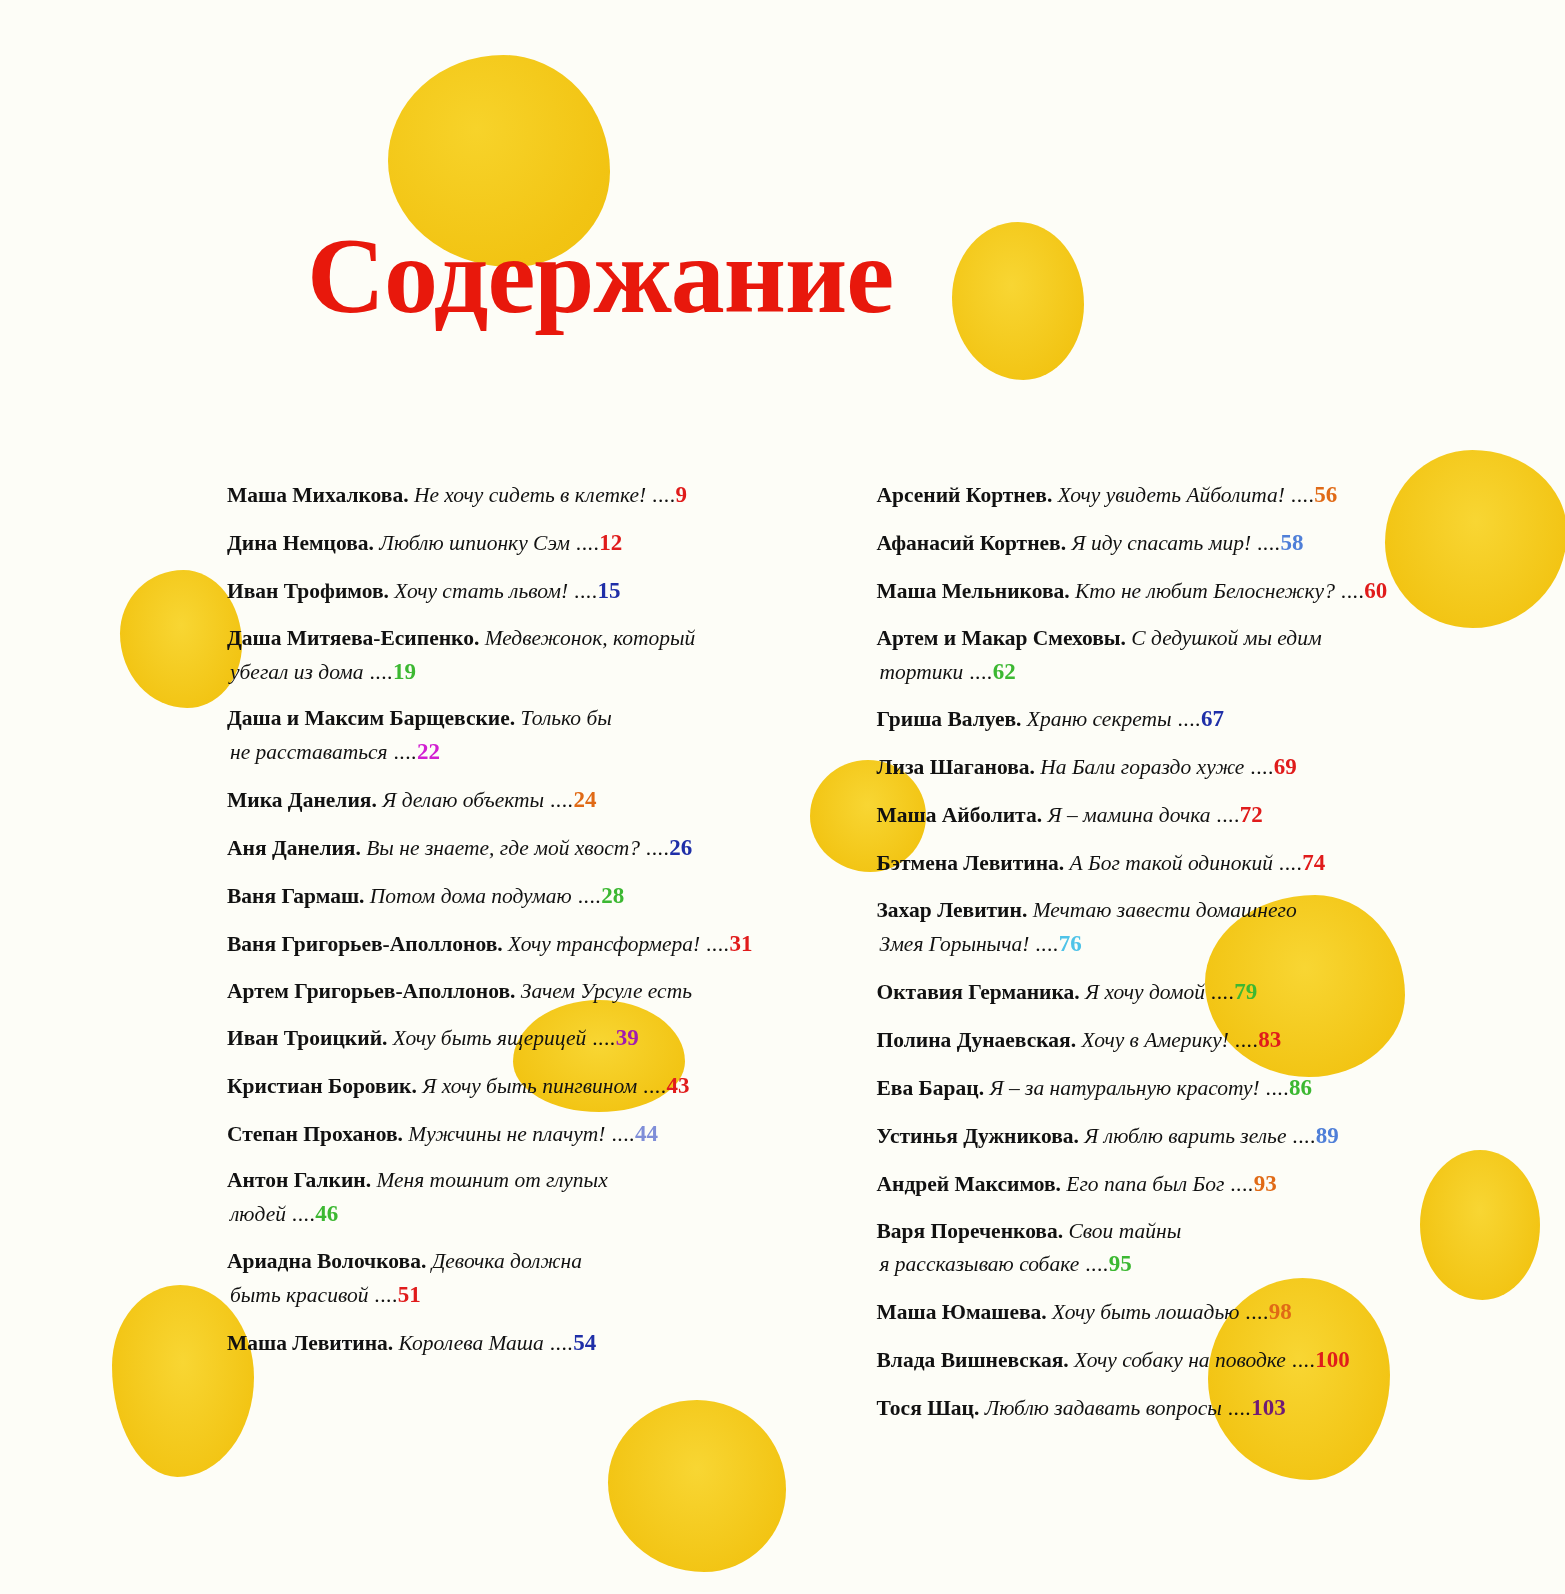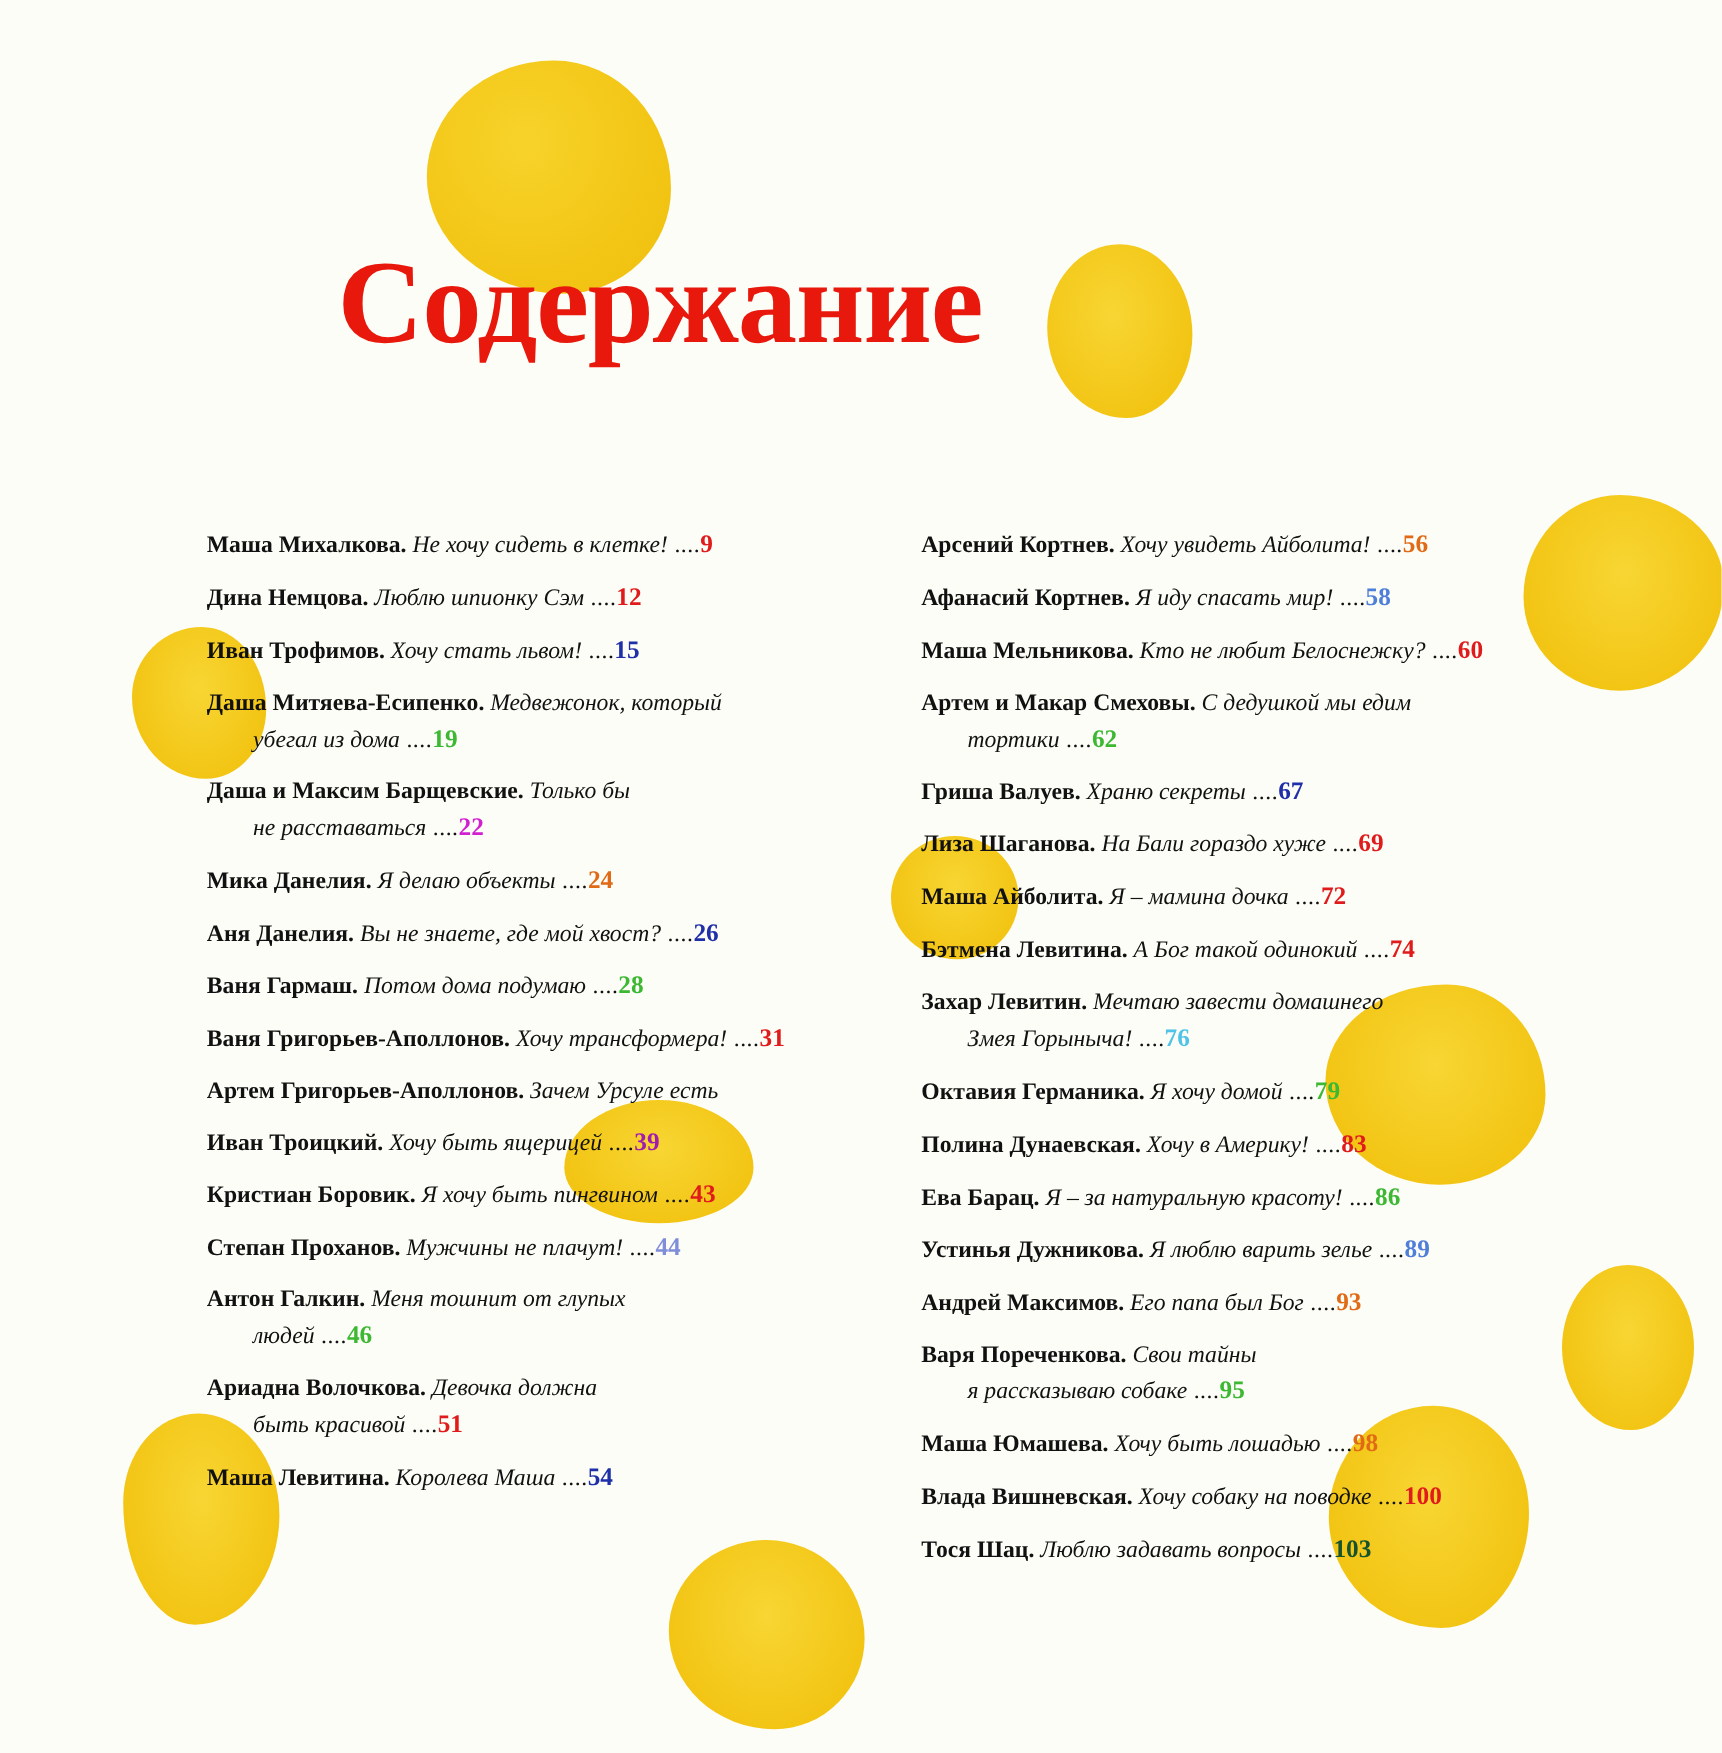--- a/index.html
+++ b/index.html
@@ -117,20 +117,21 @@
     color: #111;
     text-indent: 0;
   }
   .toc-entry .cont {
     display: block;
     padding-left: 42px;
   }
   .author {
     font-weight: 700;
     font-style: normal;
+    margin-left: 39px;
   }
   .title-it {
     font-style: italic;
   }
   .dots {
     font-style: normal;
     letter-spacing: 0.5px;
   }
   .pg {
     font-weight: 700;
@@ -185,15 +186,15 @@
       <div class="toc-entry"><span class="author">Бэтмена Левитина.</span> <span class="title-it">А Бог такой одинокий</span><span class="dots"> ....</span><span class="pg" style="color: rgb(224, 27, 27);">74</span></div>
       <div class="toc-entry"><span class="author">Захар Левитин.</span> <span class="title-it">Мечтаю завести домашнего</span><span class="cont"><span class="title-it">Змея Горыныча!</span><span class="dots"> ....</span><span class="pg" style="color: rgb(79, 195, 232);">76</span></span></div>
       <div class="toc-entry"><span class="author">Октавия Германика.</span> <span class="title-it">Я хочу домой</span><span class="dots"> ....</span><span class="pg" style="color: rgb(60, 184, 50);">79</span></div>
       <div class="toc-entry"><span class="author">Полина Дунаевская.</span> <span class="title-it">Хочу в Америку!</span><span class="dots"> ....</span><span class="pg" style="color: rgb(224, 27, 27);">83</span></div>
       <div class="toc-entry"><span class="author">Ева Барац.</span> <span class="title-it">Я – за натуральную красоту!</span><span class="dots"> ....</span><span class="pg" style="color: rgb(60, 184, 50);">86</span></div>
       <div class="toc-entry"><span class="author">Устинья Дужникова.</span> <span class="title-it">Я люблю варить зелье</span><span class="dots"> ....</span><span class="pg" style="color: rgb(79, 127, 216);">89</span></div>
       <div class="toc-entry"><span class="author">Андрей Максимов.</span> <span class="title-it">Его папа был Бог</span><span class="dots"> ....</span><span class="pg" style="color: rgb(224, 106, 22);">93</span></div>
       <div class="toc-entry"><span class="author">Варя Пореченкова.</span> <span class="title-it">Свои тайны</span><span class="cont"><span class="title-it">я рассказываю собаке</span><span class="dots"> ....</span><span class="pg" style="color: rgb(60, 184, 50);">95</span></span></div>
       <div class="toc-entry"><span class="author">Маша Юмашева.</span> <span class="title-it">Хочу быть лошадью</span><span class="dots"> ....</span><span class="pg" style="color: rgb(224, 106, 22);">98</span></div>
       <div class="toc-entry"><span class="author">Влада Вишневская.</span> <span class="title-it">Хочу собаку на поводке</span><span class="dots"> ....</span><span class="pg" style="color: rgb(224, 27, 27);">100</span></div>
-      <div class="toc-entry"><span class="author">Тося Шац.</span> <span class="title-it">Люблю задавать вопросы</span><span class="dots"> ....</span><span class="pg" style="color: #14532d;">103</span></div>
+      <div class="toc-entry"><span class="author">Тося Шац.</span> <span class="title-it">Люблю задавать вопросы</span><span class="dots"> ....</span><span class="pg" style="color: #701a75;">103</span></div>
     </div>
 </div>
 
 </body></html>

